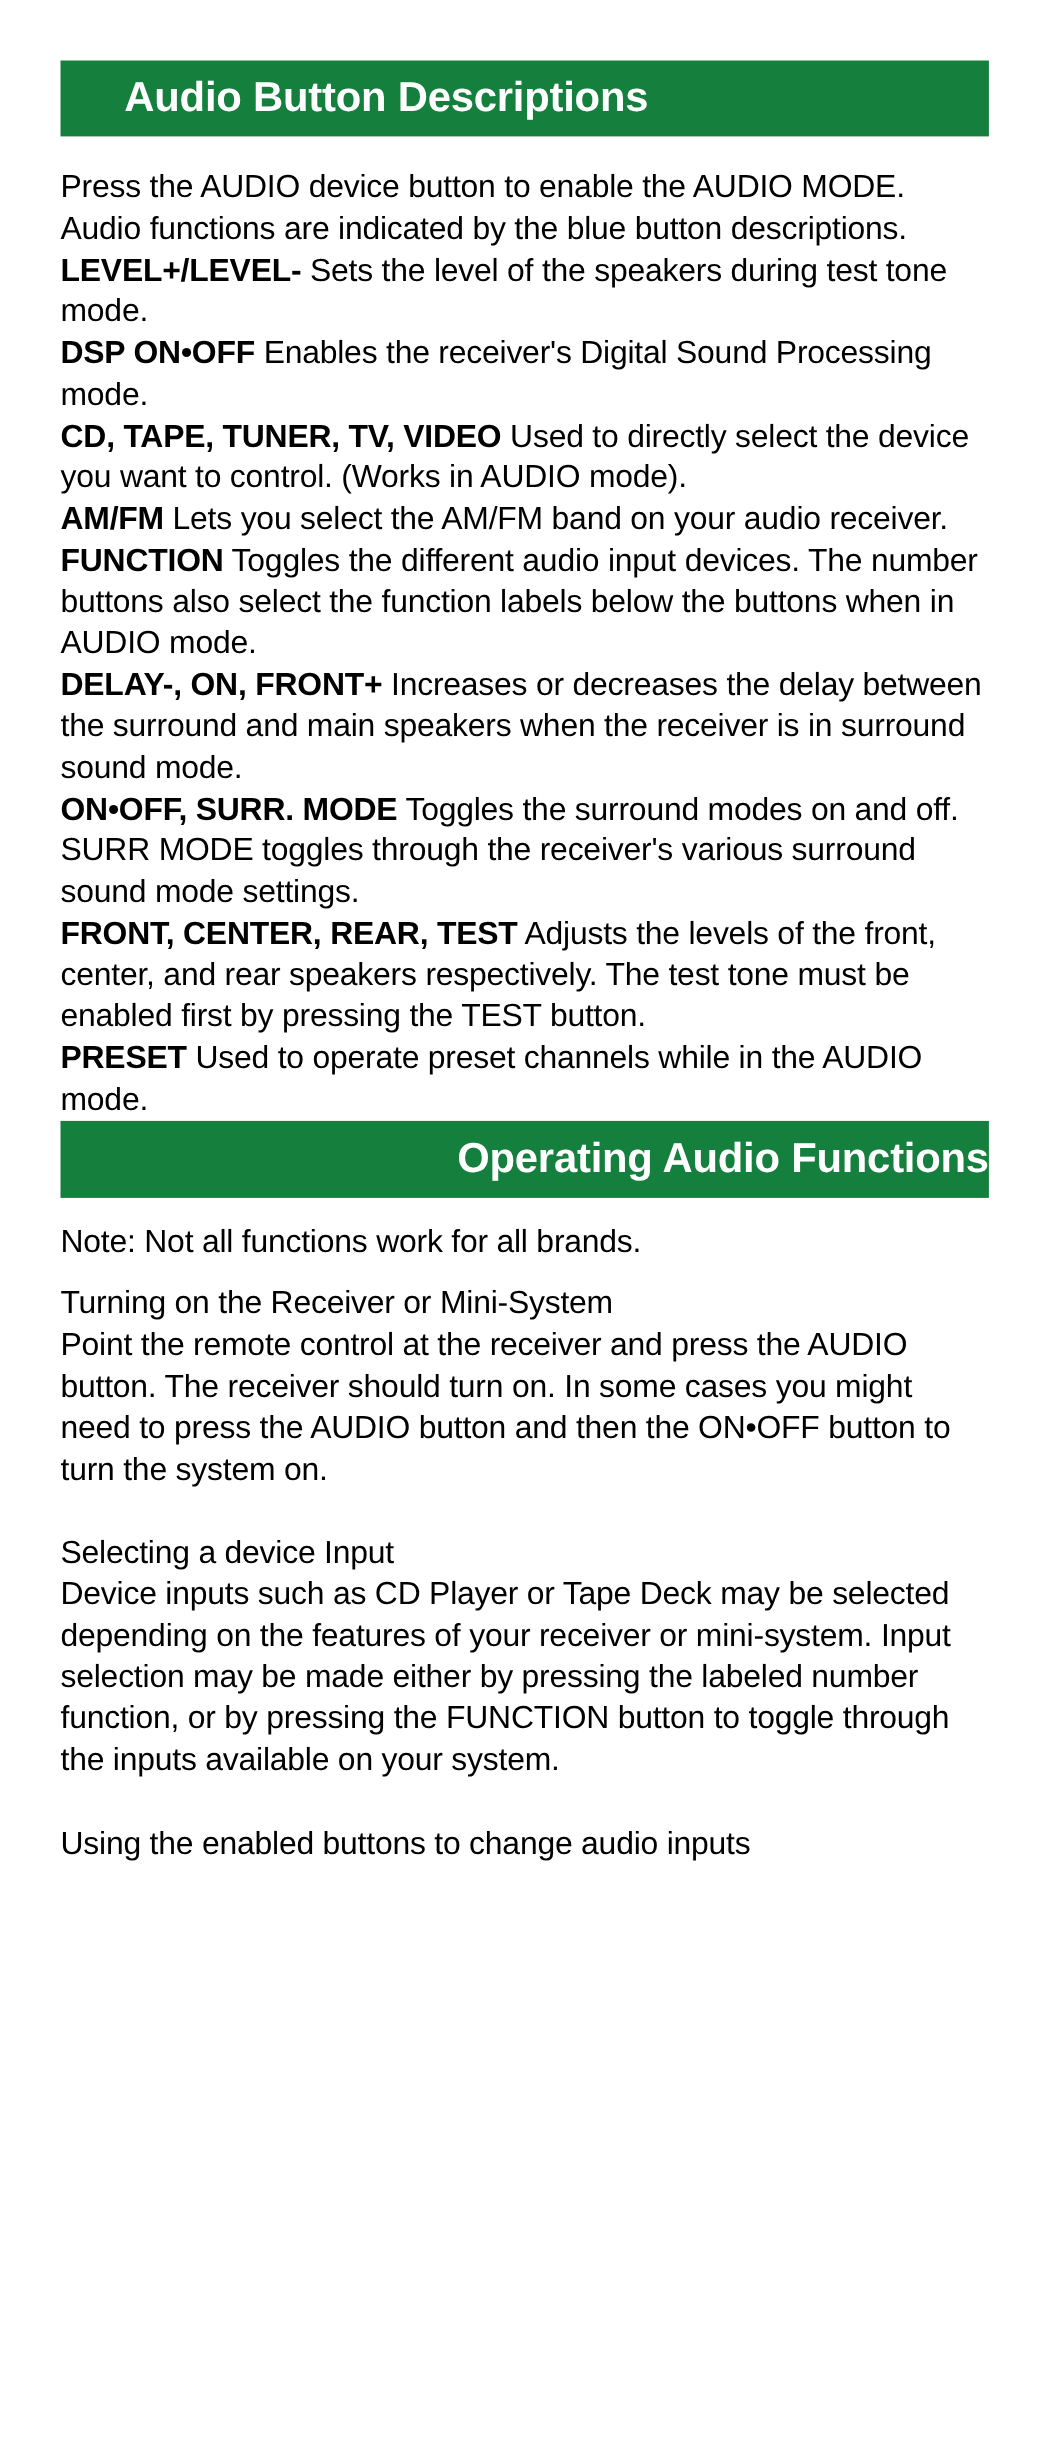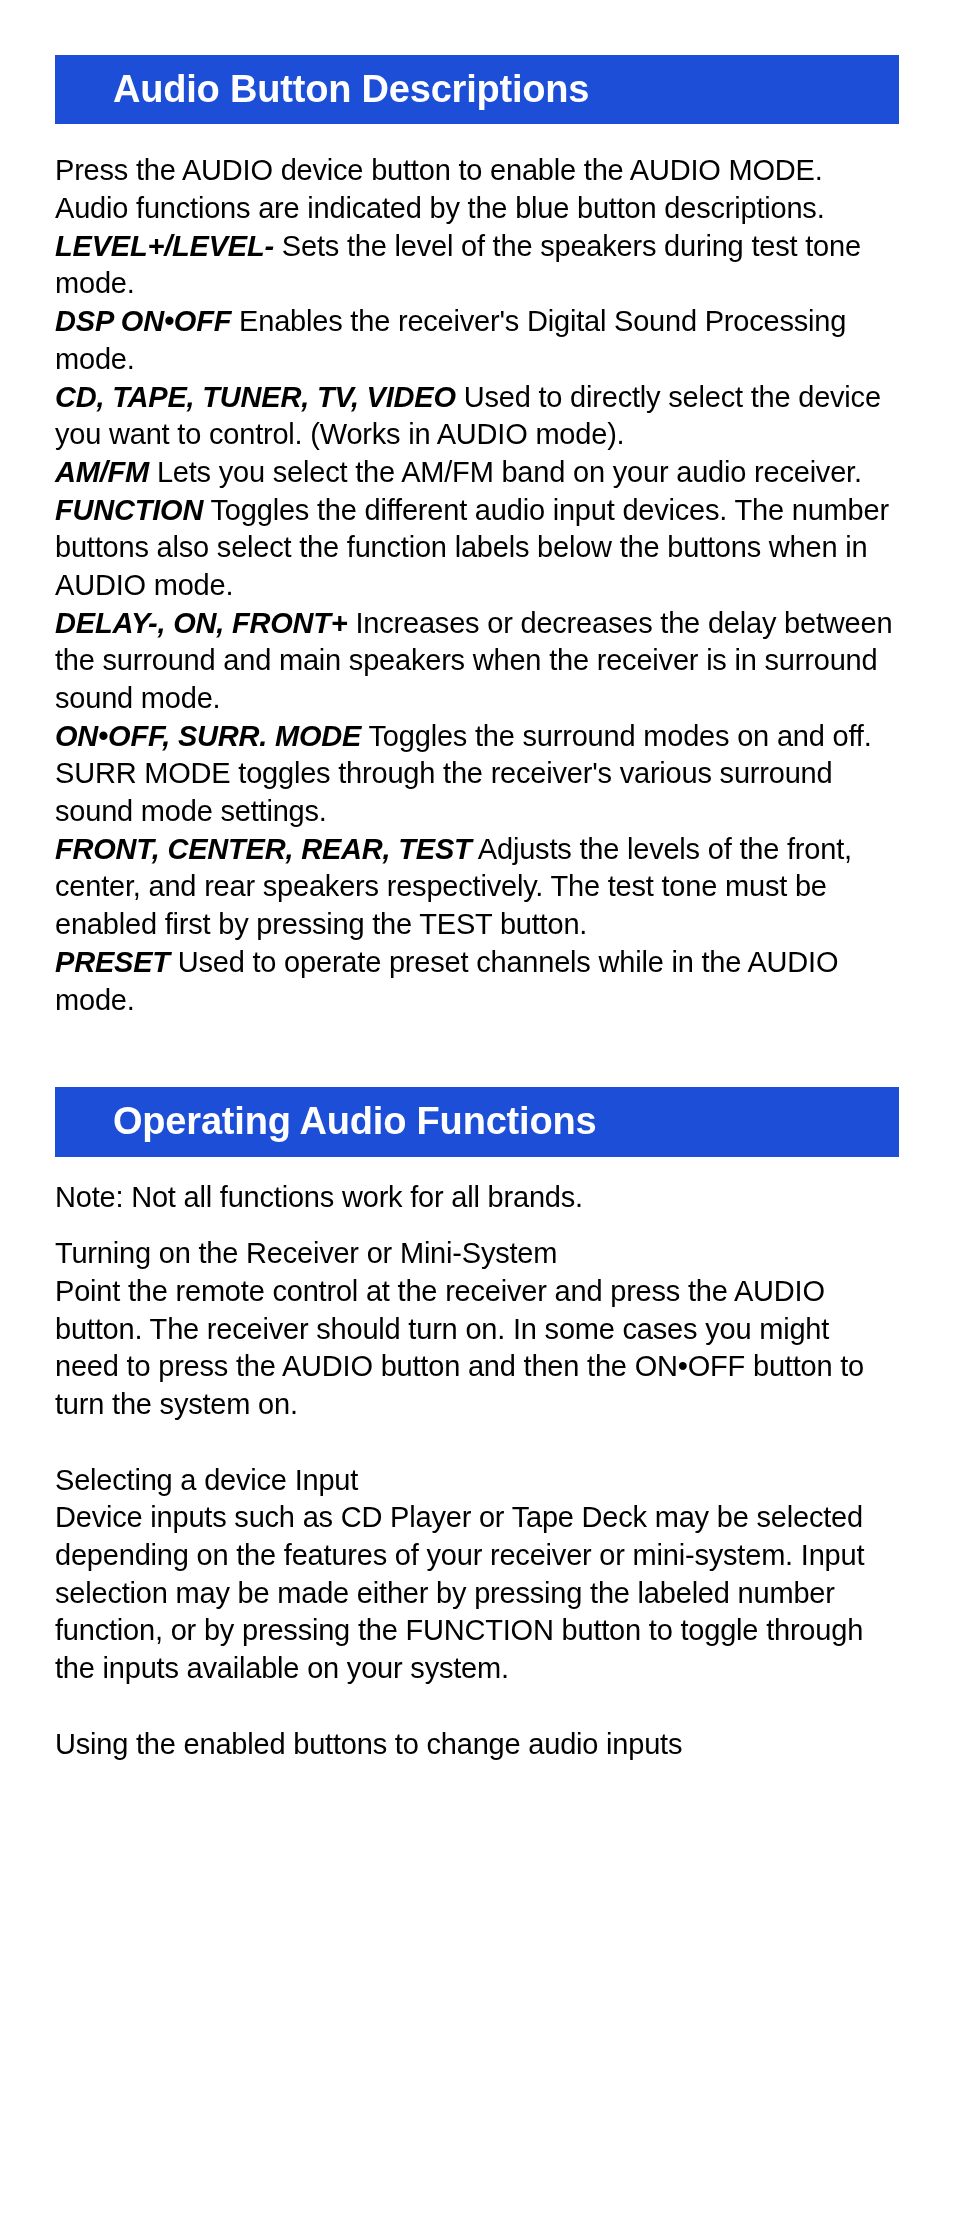--- a/index.html
+++ b/index.html
@@ -11,45 +11,44 @@
       font-family: -apple-system, BlinkMacSystemFont, "Segoe UI", Helvetica, Arial, sans-serif;
       background: #fff;
       padding: 55px 55px 55px 55px;
       width: 954px;
       color: #000;
       font-size: 29px;
       line-height: 1.3;
       letter-spacing: -0.2px;
     }
     .section-header {
-      background: #1d4ed8;
+      background: #15803d;
       color: #fff;
       font-weight: 700;
       font-size: 38px;
       padding: 10px 0 10px 58px;
       margin-bottom: 0;
     }
     .section-1-body {
       padding-top: 28px;
     }
     .section-2-body {
       padding-top: 22px;
     }
     .section-header.second {
-      margin-top: 68px;
+      text-align: right;
     }
     .intro {
       margin-bottom: 0;
     }
     .defn {
       margin-bottom: 0;
     }
     .term {
       font-weight: 700;
-      font-style: italic;
     }
     .note {
       margin-bottom: 19px;
     }
     .sub {
       margin-bottom: 38px;
     }
     .sub.last {
       margin-bottom: 0;
     }

